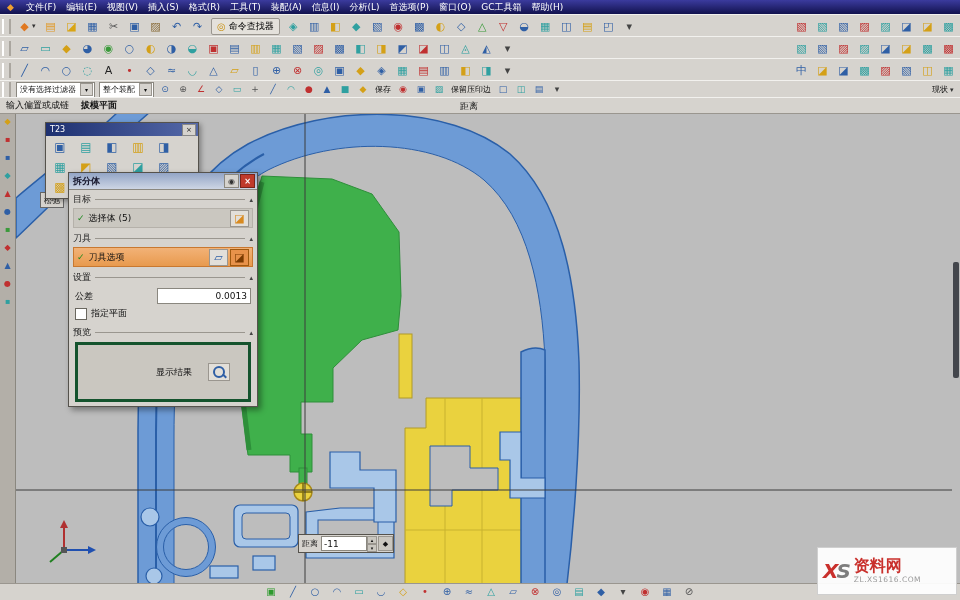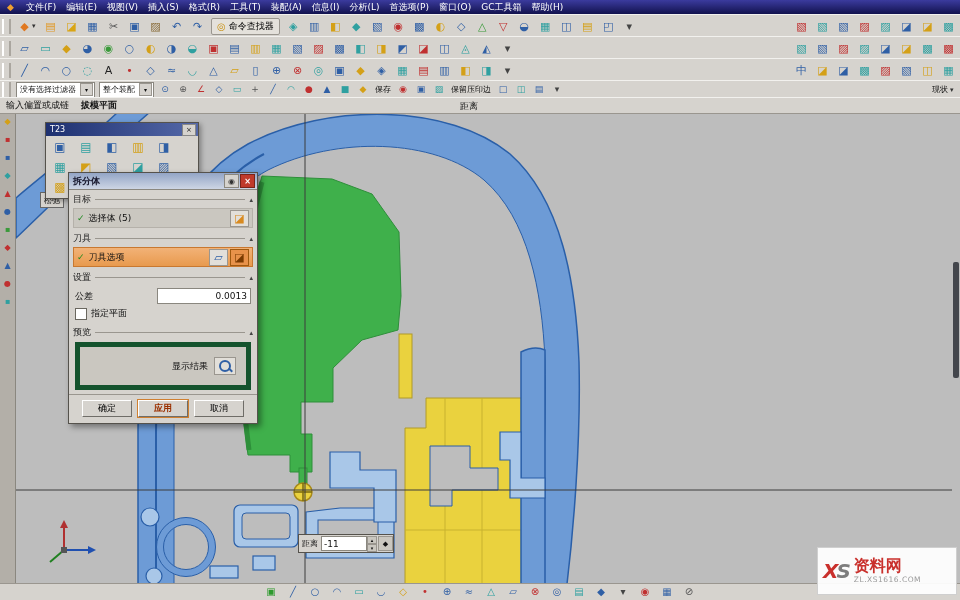--- a/index.html
+++ b/index.html
@@ -69,21 +69,21 @@
   .selrow .tail{margin-left:auto;display:flex;gap:2px}
   .cube{width:17px;height:15px;display:flex;align-items:center;justify-content:center;font-size:11px;border:1px solid #9a968f;background:#e2dfd9}
   .cube.c-orange{color:#d88a20}
   .cube.c-blue{color:#2f5fa5}
   .cube.pressed{background:#e8924a;border-color:#a05a10;color:#7a3a00}
   .formrow{display:flex;align-items:center;margin:3px 6px;font-size:9px;gap:4px}
   .tfield{margin-left:auto;width:86px;height:14px;background:#fff;border:1px solid #8a877f;font-size:9px;padding:0 3px;display:flex;align-items:center;justify-content:flex-end}
   .combo2{margin-left:auto;width:88px;height:15px;background:#fff;border:1px solid #8a877f;display:flex;align-items:center;font-size:9px;padding-left:3px}
   .combo2 .arr{margin-left:auto;width:12px;height:13px;background:#d6d3ce;border-left:1px solid #9a968f;font-size:6px;display:flex;align-items:center;justify-content:center}
   .cb{width:10px;height:10px;background:#fff;border:1px solid #6a675f}
-  .resultrow{display:flex;align-items:center;justify-content:flex-end;gap:6px;margin:2px 6px 4px;padding:10px;background:#cac7c0;border:5px solid #14532d;font-size:9px}
+  .resultrow{display:flex;align-items:center;justify-content:flex-end;gap:16px;margin:2px 6px 4px;padding:18px;background:#cac7c0;border:3px solid #14532d;font-size:9px}
   .magbtn{width:20px;height:16px;border:1px solid #9a968f;background:#e2dfd9;display:flex;align-items:center;justify-content:center}
   .mag{width:8px;height:8px;border:2px solid #2f5fa5;border-radius:50%;position:relative}
   .mag::after{content:"";position:absolute;width:5px;height:2px;background:#2f5fa5;transform:rotate(45deg);right:-4px;bottom:-1px}
   .dlg-btns{display:flex;justify-content:center;gap:6px;padding:5px 0 6px;border-top:1px solid #9a968f;margin-top:3px}
   .btn3d{min-width:50px;height:17px;background:#d6d3ce;border:1px solid;border-color:#fff #6f6d68 #6f6d68 #fff;font-size:9px;display:flex;align-items:center;justify-content:center;font-family:inherit}
   .btn3d.apply{box-shadow:0 0 0 1px #d08030;color:#9a3000;font-weight:bold}
   
   .dyn{position:absolute;left:298px;top:534px;height:17px;display:flex;align-items:center;border:1px solid #55524c;background:#d6d3ce;z-index:4}
   .dyn .lbl{font-size:8px;padding:0 3px;white-space:nowrap}
   .dyn .val{width:40px;height:13px;background:#fff;border:1px solid #8a877f;font-size:9px;padding:0 2px;display:flex;align-items:center}
@@ -332,25 +332,20 @@
     <span class="line"></span>
     <span class="chev">▴</span>
   </div>
   <div class="resultrow">
     <span>显示结果</span>
     <span class="magbtn">
         <span class="mag"></span>
       </span>
   </div>
 
-  <div class="dlg-btns">
-    <button class="btn3d">确定</button>
-    <button class="btn3d apply">应用</button>
-    <button class="btn3d">取消</button>
-  </div>
 </div>
 
 <div class="dyn">
   <span class="lbl">距离</span>
   <span class="val">-11</span>
   <span class="spin">
     <span>▴</span>
     <span>▾</span>
   </span>
   <span class="dia">◆</span>

